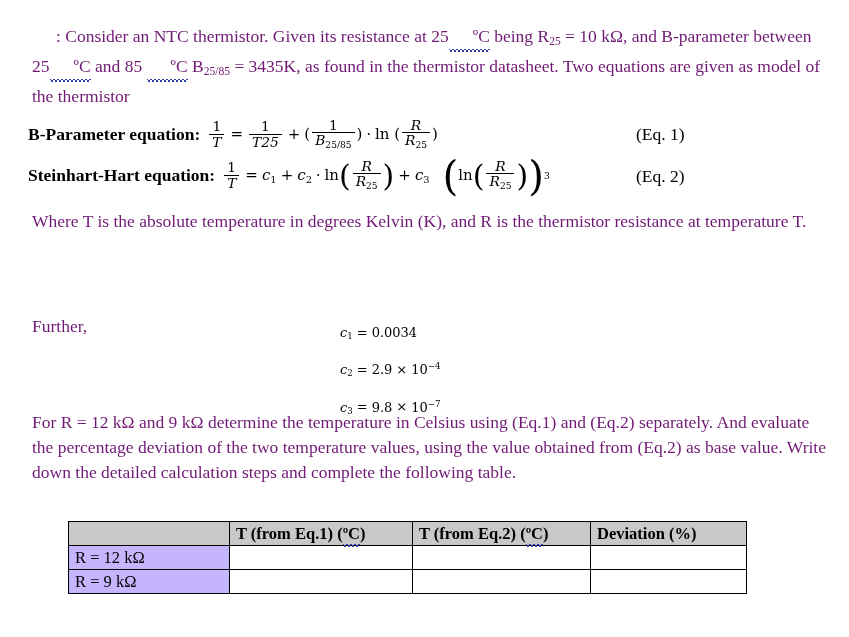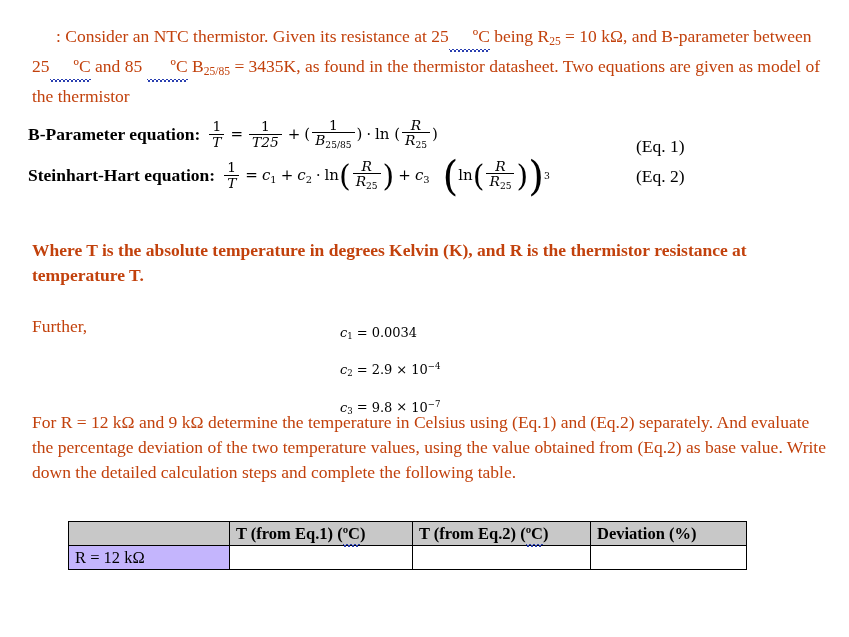--- a/index.html
+++ b/index.html
@@ -20,26 +20,26 @@
     position: absolute;
     left: 0; top: 0;
     width: 849px; height: 637px;
   }
 
   
   .para {
     position: absolute;
     font-size: 17.5px;
     line-height: 25px;
-    color: #c2410c;
+    color: #701a75;
     text-align: left;
   }
 
   .intro     { left: 32px;  top: 24px;  width: 790px; text-indent: 24px; }
-  .where     { left: 32px;  top: 238px; width: 790px; font-weight: bold; }
+  .where     { left: 32px;  top: 209px; width: 790px; }
   .further   { left: 32px;  top: 292px; width: 400px; margin-top: 22px; }
   .forr      { left: 32px;  top: 410px; width: 795px; }
 
   
   .eqrow {
     position: absolute;
     left: 28px;
     width: 800px;
     display: flex;
     align-items: center;
@@ -59,21 +59,21 @@
     font-size: 15px;
     white-space: nowrap;
     display: flex;
     align-items: center;
   }
 
   .eqnum {
     position: absolute;
     font-size: 17.5px;
   }
-  .eqnum.n1 { left: 636px; top: 136px; }
+  .eqnum.n1 { left: 636px; top: 124px; }
   .eqnum.n2 { left: 636px; top: 166px; }
 
   
   .mi { font-style: italic; font-family: "DejaVu Serif", serif; }
   .mn { font-style: normal; font-family: "DejaVu Serif", serif; }
   .mo { font-style: normal; padding: 0 4px; }
 
   .frac {
     display: inline-flex;
     flex-direction: column;
@@ -274,16 +274,22 @@
         <th class="col-c">Deviation (%)</th>
       </tr>
     </thead>
     <tbody>
       <tr>
         <td class="rowhdr">R = 12 kΩ</td>
         <td class="cell"></td>
         <td class="cell"></td>
         <td class="cell"></td>
       </tr>
+      <tr>
+        <td class="rowhdr">R = 9 kΩ</td>
+        <td class="cell"></td>
+        <td class="cell"></td>
+        <td class="cell"></td>
+      </tr>
     </tbody>
   </table>
 
 </div>
 
 </body></html>

